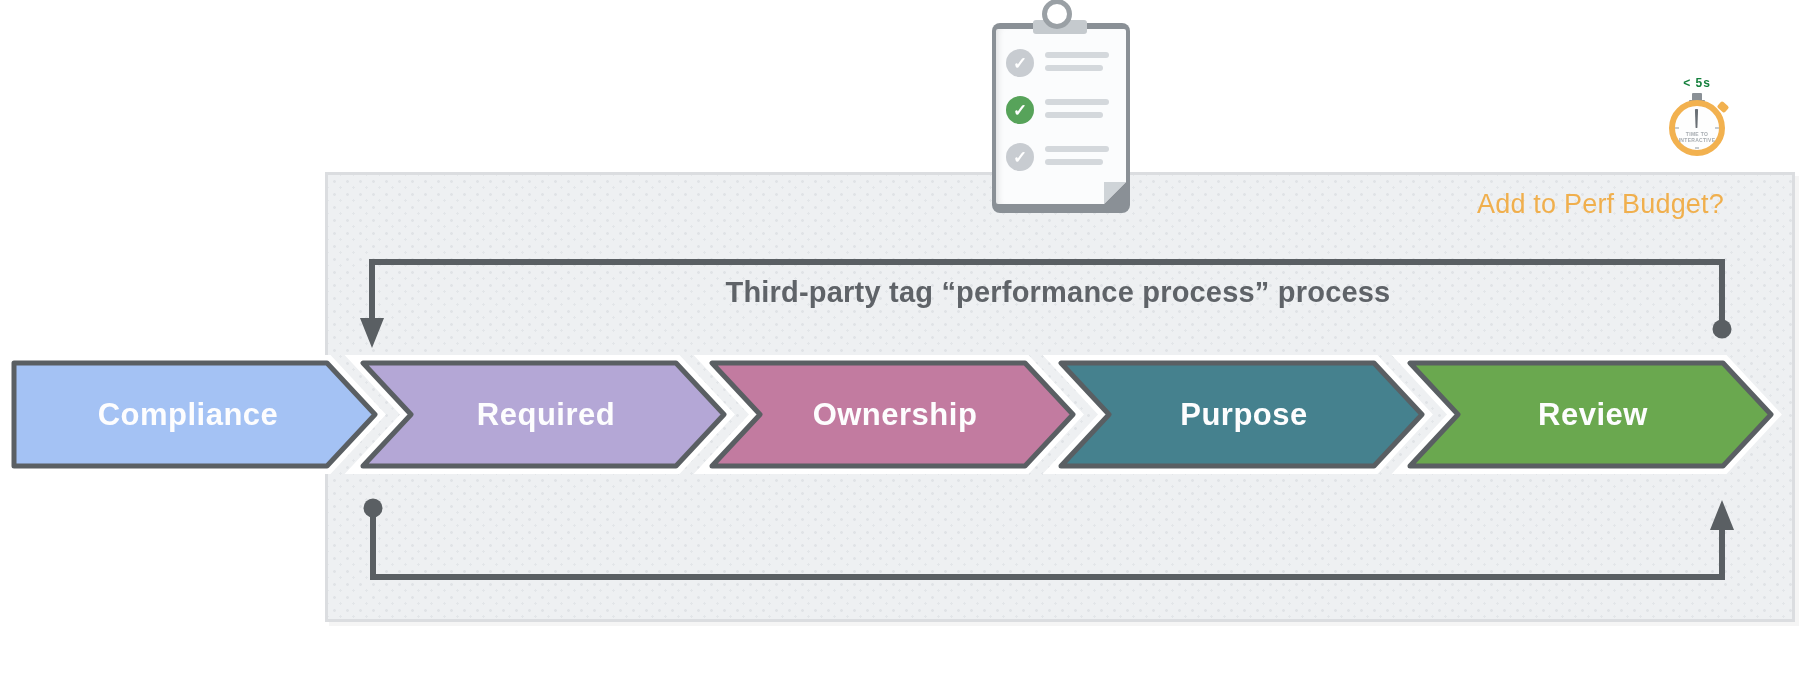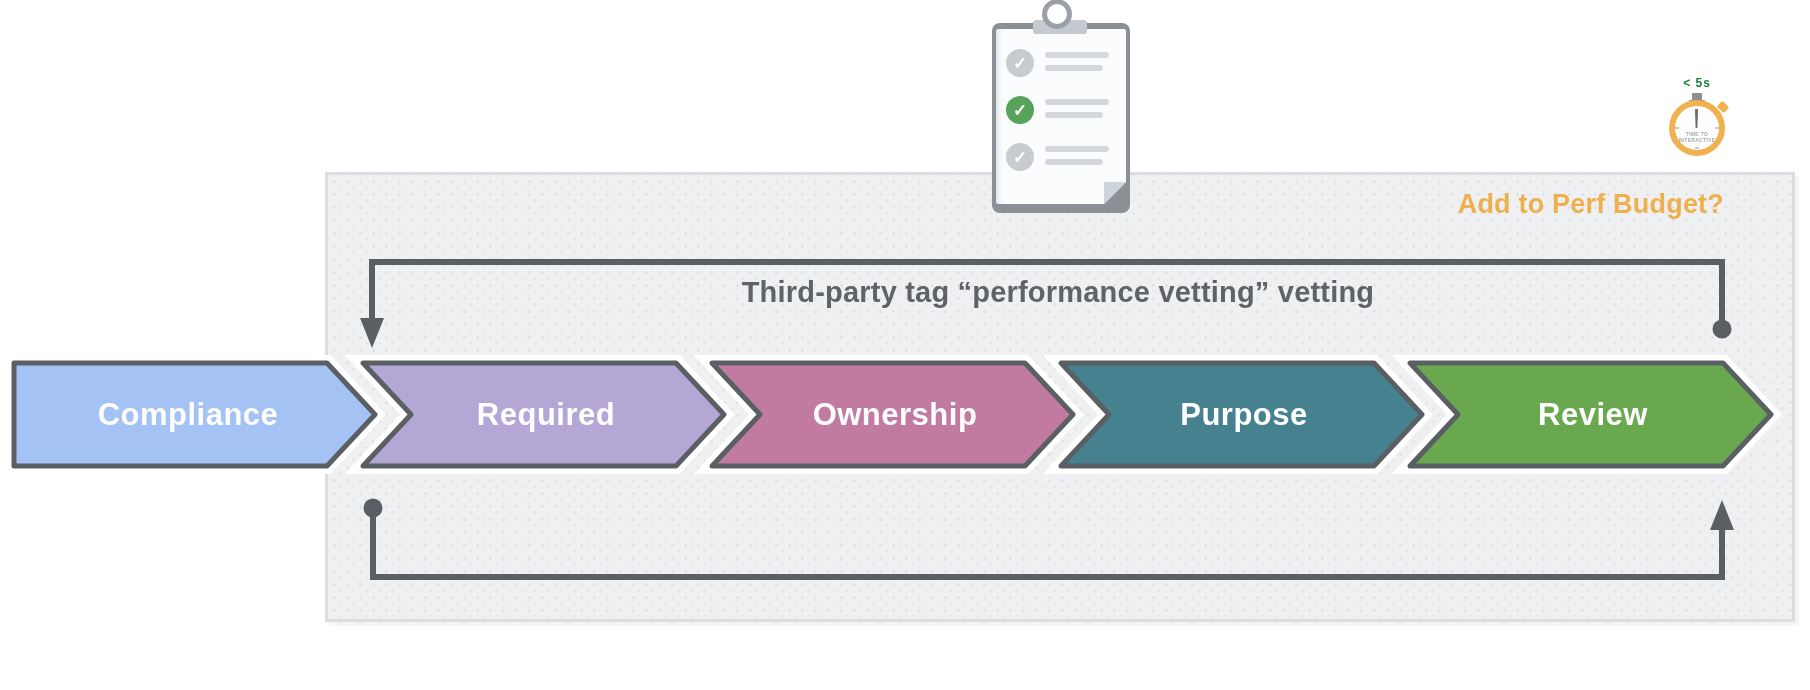--- a/index.html
+++ b/index.html
@@ -16,21 +16,21 @@
     background-size:13px 13px,13px 13px;background-position:0 0,6px 6px;
     box-shadow:4px 4px 0 rgba(0,0,0,0.04);
   }
   
   .title{
     position:absolute;left:558px;top:276px;width:1000px;text-align:center;
     font-size:29px;font-weight:700;color:#5F6368;letter-spacing:.2px;
   }
   .perf{
     position:absolute;right:86px;top:189px;width:500px;text-align:right;
-    font-size:27px;font-weight:700;color:#F0AF4D;letter-spacing:.2px;
+    font-size:27px;font-weight:400;color:#F0AF4D;letter-spacing:.2px;
   }
   
   svg.flow{position:absolute;left:0;top:0;width:1810px;height:690px;}
   .chev-halo{fill:#ffffff;stroke:#ffffff;stroke-width:16;stroke-linejoin:miter;stroke-miterlimit:12;}
   .chev{stroke:#5A5F63;stroke-width:5;stroke-linejoin:round;}
   .chev-label{fill:#FDFDFE;font-family:"Liberation Sans",sans-serif;font-size:31px;font-weight:700;text-anchor:middle;letter-spacing:.5px;}
   .loop{fill:none;stroke:#5A5F63;stroke-width:6;}
   .loop-head{fill:#5A5F63;}
   .loop-dot{fill:#5A5F63;}
   
@@ -109,21 +109,21 @@
       <text class="chev-label" x="1244" y="425">Purpose</text>
     </g>
 
     <g>
       <polygon class="chev-halo" points="1410,363 1723,363 1771,414.5 1723,466 1410,466 1458,414.5"></polygon>
       <polygon class="chev" points="1410,363 1723,363 1771,414.5 1723,466 1410,466 1458,414.5" fill="#6AA84F"></polygon>
       <text class="chev-label" x="1593" y="425">Review</text>
     </g>
   </svg>
 
-  <div class="title">Third-party tag “performance vetting” vetting</div>
+  <div class="title">Third-party tag “performance process” process</div>
   <div class="perf">Add to Perf Budget?</div>
 
   <div class="clipboard">
     <div class="clip-back"></div>
     <div class="clip-paper">
       <div class="clip-row" style="top:20px">
         <div class="clip-check unchecked">
             <span>✓</span>
           </div>
         <div class="clip-line" style="top:3px;width:64px"></div>

